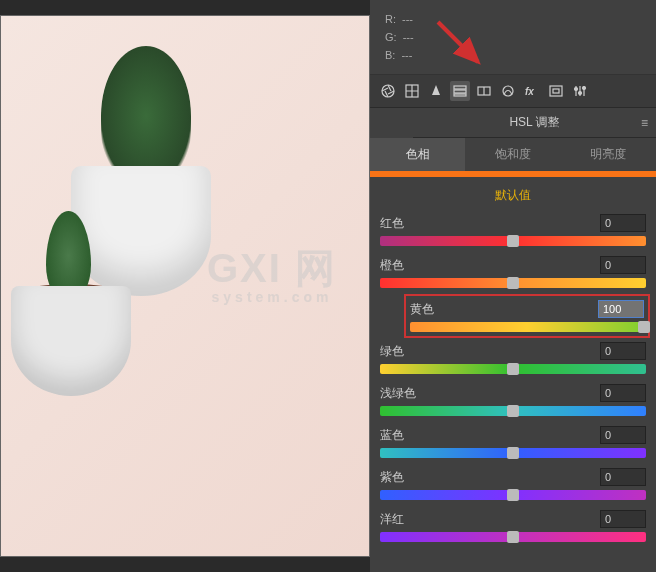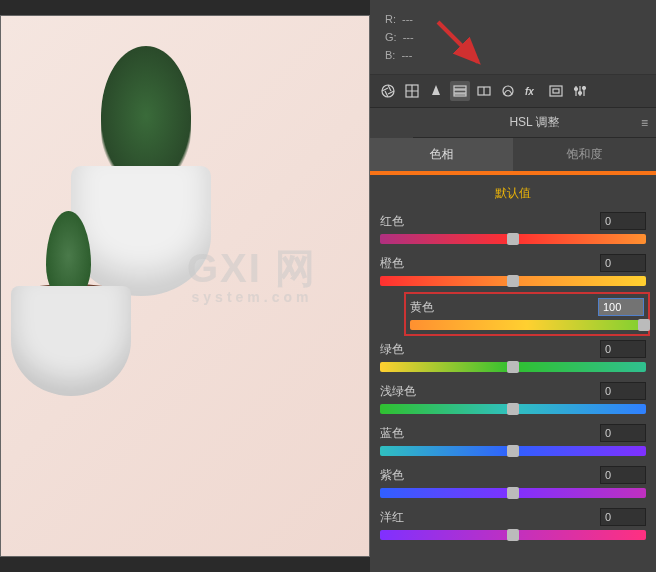--- a/index.html
+++ b/index.html
@@ -8,21 +8,21 @@
 .preview { width: 370px; height: 542px; background: linear-gradient(135deg,#f5e6e0 0%,#efd8d0 100%); margin: 15px 0 15px 0; position: relative; border: 1px solid #666; }
 .panel { flex: 1; background: #404040; color: #ccc; font-size: 12px; display: flex; flex-direction: column; }
 .rgb-info { padding: 10px 15px; line-height: 18px; color: #aaa; font-size: 11px; border-bottom: 1px solid #333; }
 .rgb-row { display: flex; gap: 6px; }
 .toolbar { display: flex; align-items: center; padding: 6px 8px; gap: 4px; background: #3a3a3a; border-bottom: 1px solid #2a2a2a; }
 .tool-icon { width: 20px; height: 20px; display: flex; align-items: center; justify-content: center; color: #ccc; cursor: pointer; font-weight: bold; }
 .tool-icon svg { width: 16px; height: 16px; }
 .tool-icon.active { background: #555; border-radius: 2px; }
 .panel-header { padding: 6px 10px; text-align: center; border-bottom: 1px solid #2a2a2a; position: relative; margin-left: 43px; }
 .panel-header-menu { position: absolute; right: 8px; top: 8px; color: #aaa; }
-.tabs { display: flex; border-bottom: 4px solid #f97316; }
+.tabs { display: flex; border-bottom: 6px solid #f97316; }
 .tab { flex: 1; text-align: center; padding: 8px 0; cursor: pointer; color: #999; }
 .tab.active { background: #505050; color: #ddd; }
 .defaults { text-align: center; padding: 10px 0 6px; color: #eab308; cursor: pointer; }
 .sliders { padding: 4px 10px 10px; }
 .slider-row { margin-bottom: 10px; }
 .slider-row.highlight { outline: 2px solid #cc3333; outline-offset: 2px; padding: 2px; margin-bottom: 8px; margin-left: 28px; }
 .slider-label-row { display: flex; justify-content: space-between; align-items: center; margin-bottom: 4px; }
 .slider-label { color: #ccc; }
 .slider-input { width: 46px; height: 18px; background: #333; border: 1px solid #222; color: #ccc; font-size: 11px; padding: 0 4px; text-align: left; }
 .slider-input.active { background: #737373; border: 1px solid #5080cc; color: #fff; }
@@ -31,21 +31,21 @@
 .track-red { background: linear-gradient(90deg,#b03080,#ff3030,#ff9030); }
 .track-orange { background: linear-gradient(90deg,#ff3030,#ff9030,#ffd030); }
 .track-yellow { background: linear-gradient(90deg,#ff9030,#ffd030,#80d030); }
 .track-green { background: linear-gradient(90deg,#ffd030,#30c030,#30c090); }
 .track-ltgreen { background: linear-gradient(90deg,#30c030,#30c0c0,#3080ff); }
 .track-blue { background: linear-gradient(90deg,#30c0c0,#3060ff,#8030ff); }
 .track-purple { background: linear-gradient(90deg,#3060ff,#8030ff,#c030c0); }
 .track-magenta { background: linear-gradient(90deg,#8030ff,#c030c0,#ff3080); }
 .arrow { position: absolute; top: 14px; left: 430px; z-index: 10; }
 .arrow svg { width: 60px; height: 60px; }
-.watermark { position: absolute; left: 186px; top: 230px; color: rgba(200,200,200,0.5); font-size: 40px; font-weight: bold; letter-spacing: 2px; pointer-events: none; text-align: center; line-height: 1.1; }
+.watermark { position: absolute; left: 206px; top: 230px; color: rgba(200,200,200,0.5); font-size: 40px; font-weight: bold; letter-spacing: 2px; pointer-events: none; text-align: center; line-height: 1.1; }
 .watermark .sub { font-size: 14px; letter-spacing: 4px; }
 .cactus1 { position: absolute; left: 30px; top: 20px; width: 180px; height: 240px; }
 .pot1 { position: absolute; left: 40px; top: 130px; width: 140px; height: 130px; background: #f0f0f0; border-radius: 10px 10px 70px 70px / 10px 10px 60px 60px; box-shadow: inset 0 -20px 30px rgba(0,0,0,0.15); }
 .plant1 { position: absolute; left: 70px; top: 10px; width: 90px; height: 140px; background: radial-gradient(ellipse at center, #3a6b3a 0%, #2a4a2a 70%, transparent 75%); border-radius: 50% 50% 40% 40%; }
 .pot2 { position: absolute; left: 10px; top: 270px; width: 120px; height: 110px; background: #e8e8e8; border-radius: 8px 8px 60px 60px / 8px 8px 55px 55px; box-shadow: inset 0 -15px 25px rgba(0,0,0,0.15); }
 .plant2 { position: absolute; left: 45px; top: 195px; width: 45px; height: 90px; background: radial-gradient(ellipse at center, #4a7a4a 0%, #2a5a2a 80%); border-radius: 50% 50% 45% 45% / 60% 60% 40% 40%; }
 .soil2 { position: absolute; left: 25px; top: 268px; width: 90px; height: 14px; background: #6b4030; border-radius: 50%; }
 </style>
 </head>
 <body>
@@ -140,20 +140,21 @@
     </div>
 
     <div class="panel-header">
       <span>HSL 调整</span>
       <span class="panel-header-menu">≡</span>
     </div>
 
     <div class="tabs">
       <div class="tab active">色相</div>
       <div class="tab">饱和度</div>
+      <div class="tab">明亮度</div>
     </div>
 
     <div class="defaults">默认值</div>
 
     <div class="sliders">
 
       <div class="slider-row">
         <div class="slider-label-row">
           <span class="slider-label">红色</span>
           <input class="slider-input" value="0" style="">

